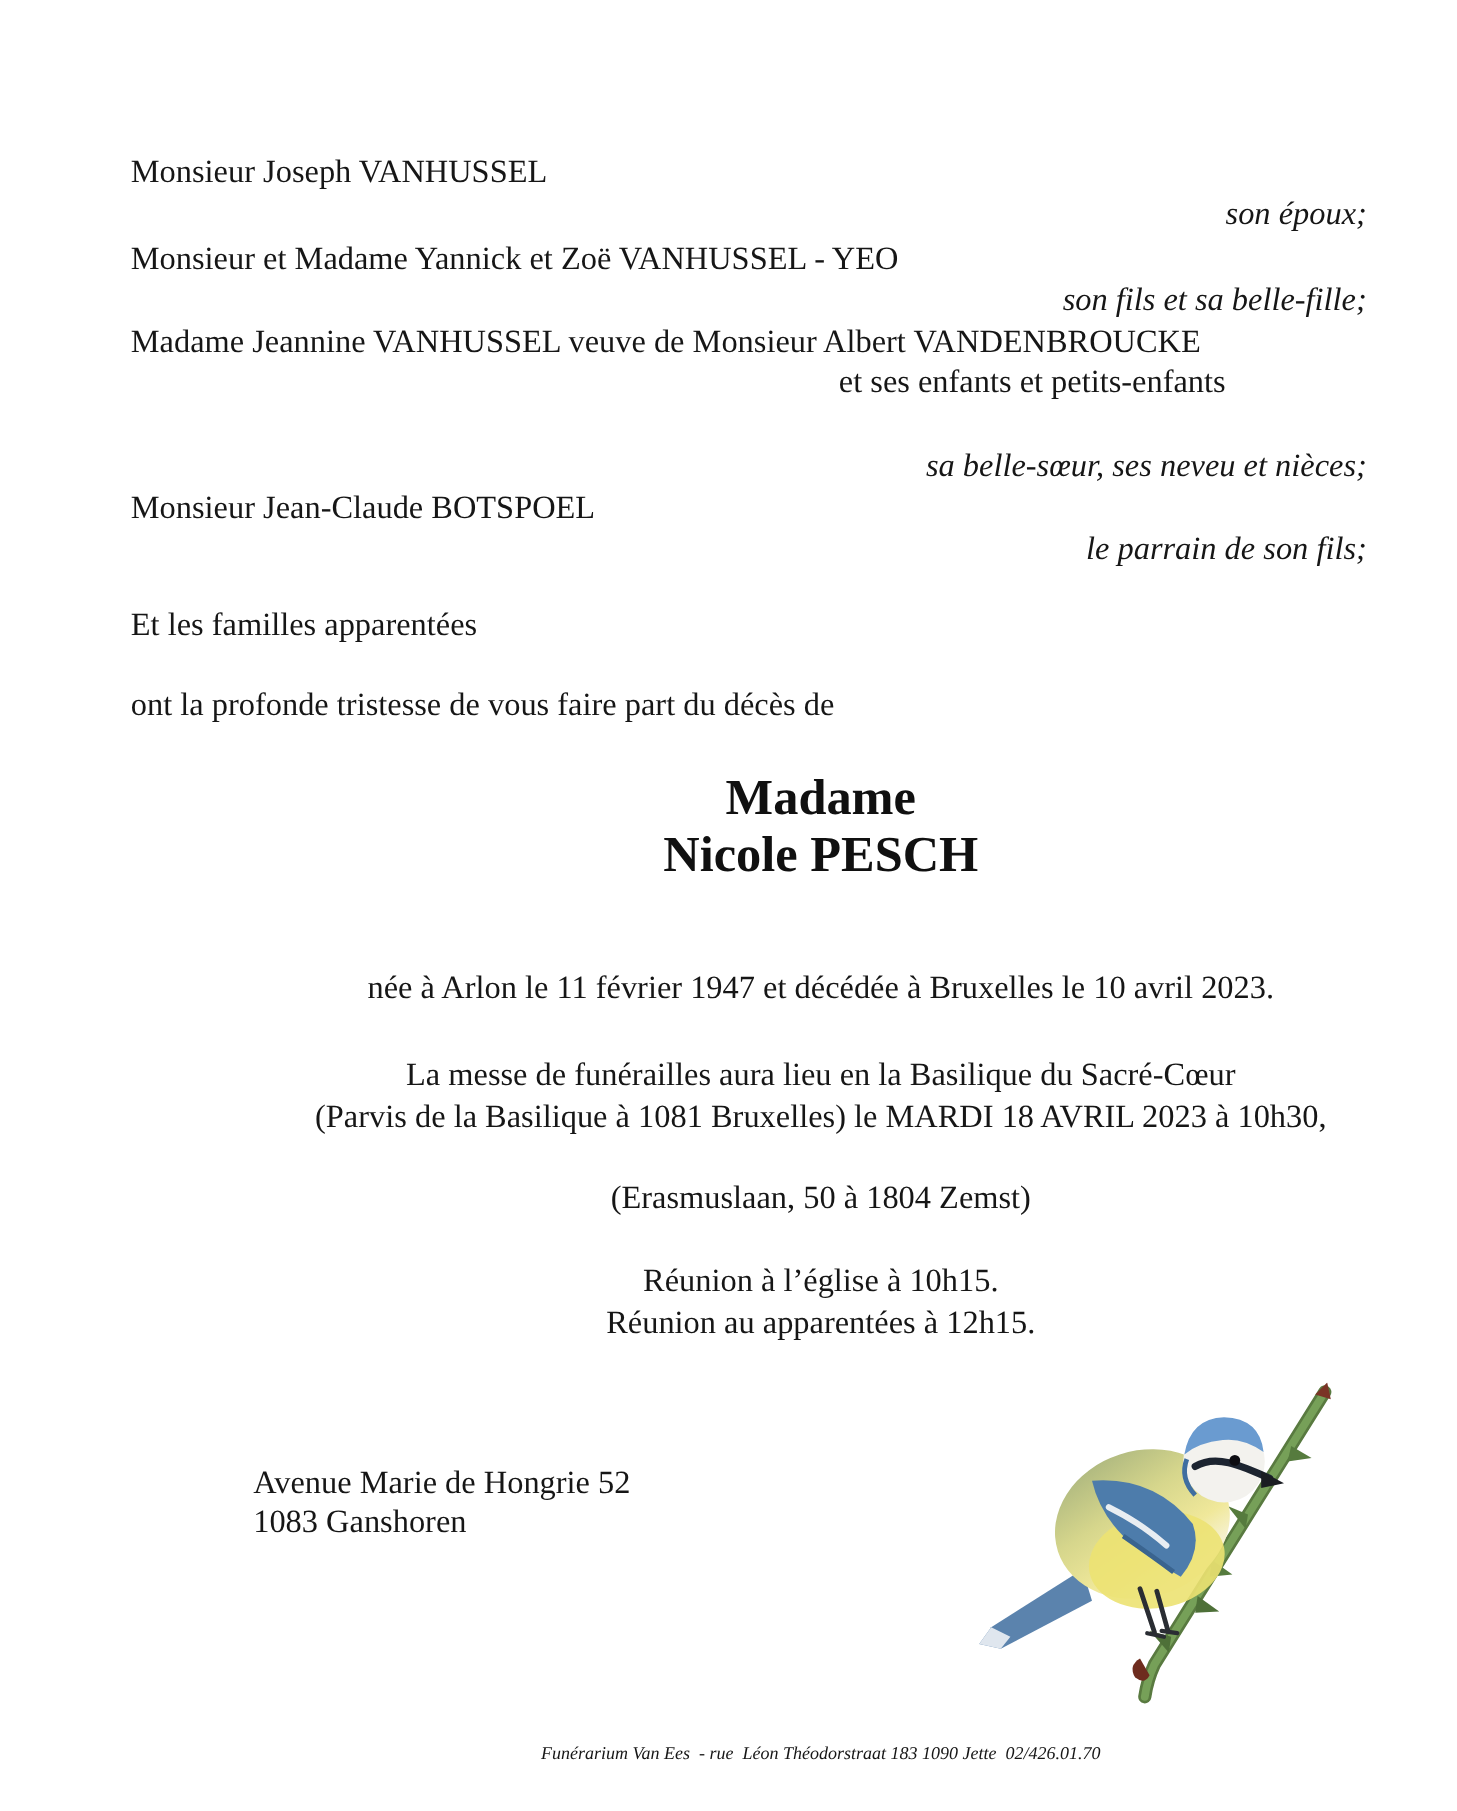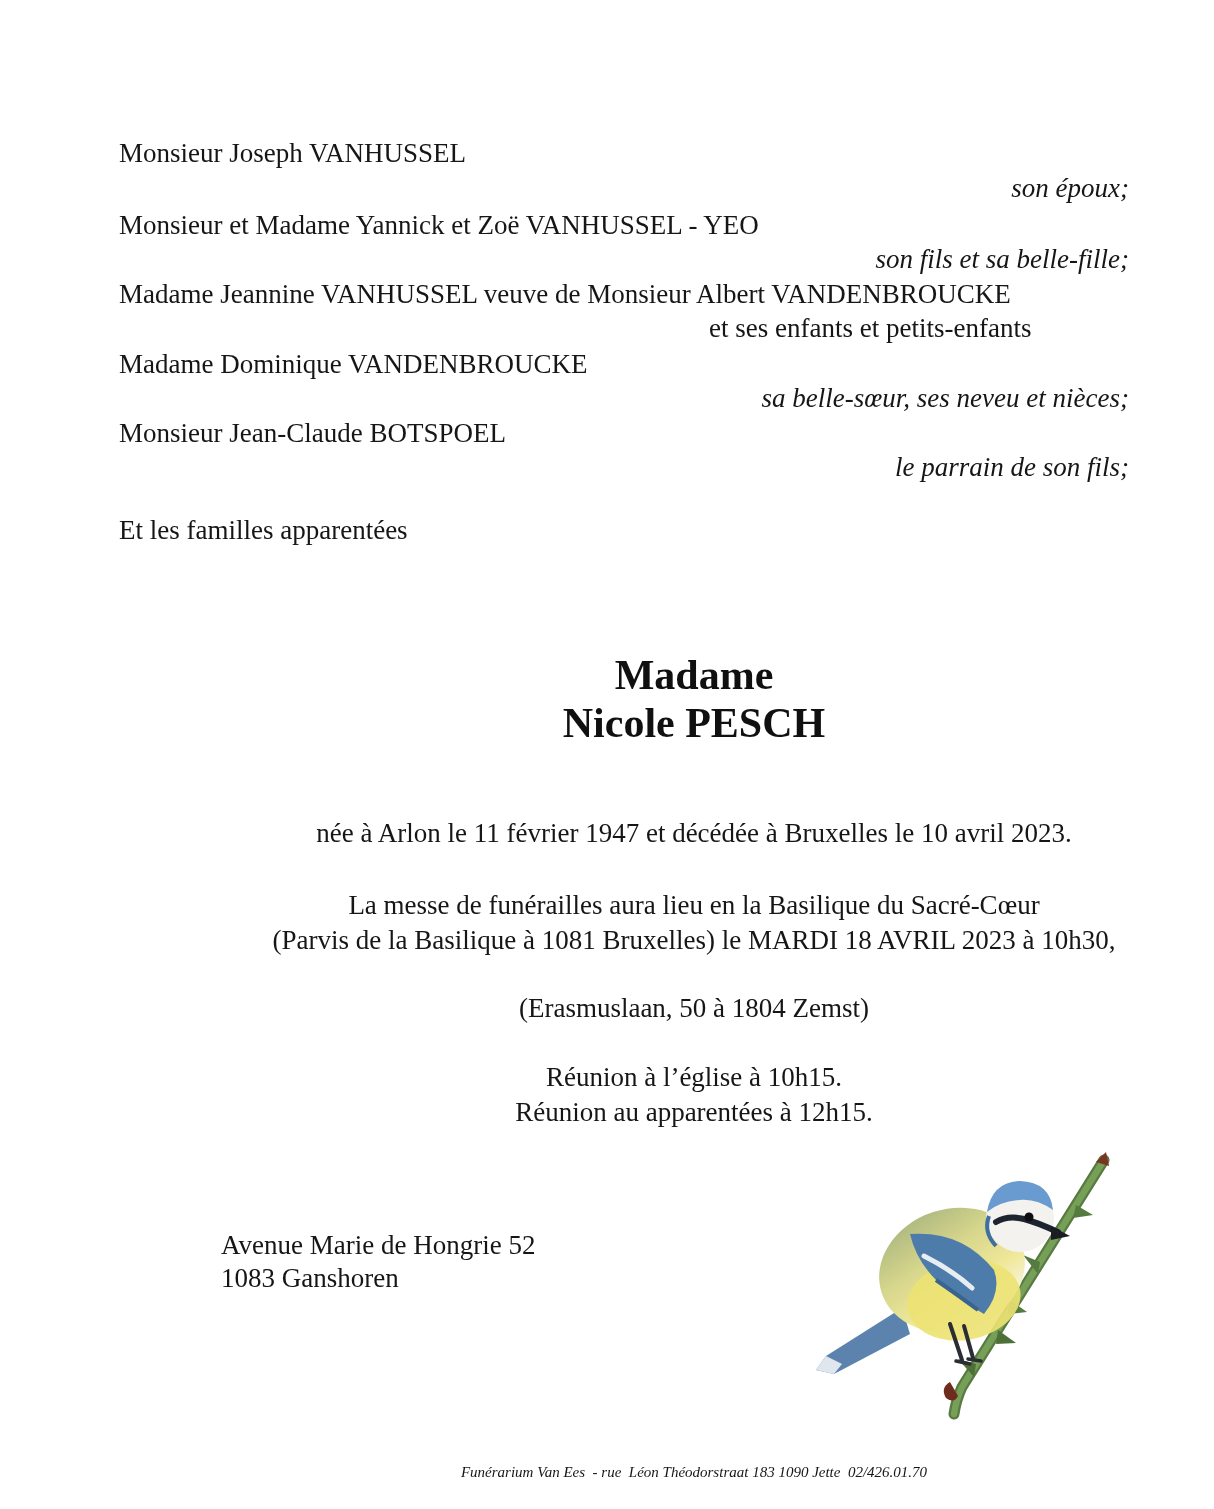--- a/index.html
+++ b/index.html
@@ -6,21 +6,21 @@
   .page{
     position:relative;
     width:1214px;height:1509px;
     background:#ffffff;
     font-family:"Liberation Serif","DejaVu Serif",serif;
     color:#161616;
     overflow:hidden;
   }
   .line{
     position:absolute;
-    margin:16px;
+    margin:6px;
     font-size:27px;
     line-height:1.2;
     white-space:nowrap;
   }
   .name{left:103px;}
   .attribution{right:69px;font-style:italic;}
   .sub{left:693px;}
   .centered{left:142px;width:1072px;text-align:center;white-space:nowrap;}
   .title{font-weight:bold;font-size:42px;color:#101010;}
   .address{left:205px;}
@@ -38,27 +38,27 @@
 
   <p class="line name" style="top:121px">Monsieur Joseph VANHUSSEL</p>
   <p class="line attribution" style="top:156px">son époux;</p>
 
   <p class="line name" style="top:193px">Monsieur et Madame Yannick et Zoë VANHUSSEL - YEO</p>
   <p class="line attribution" style="top:227px">son fils et sa belle-fille;</p>
 
   <p class="line sub" style="top:296px">et ses enfants et petits-enfants</p>
   <p class="line name" style="top:262px">Madame Jeannine VANHUSSEL veuve de Monsieur Albert VANDENBROUCKE</p>
 
-  <p class="line name" style="top:332px">Madame Dominique VANDENBROUCKE</p>
   <p class="line attribution" style="top:366px">sa belle-sœur, ses neveu et nièces;</p>
 
   <p class="line name" style="top:401px">Monsieur Jean-Claude BOTSPOEL</p>
   <p class="line attribution" style="top:435px">le parrain de son fils;</p>
 
   <p class="line name" style="top:498px">Et les familles apparentées</p>
+  <p class="line name" style="top:565px">ont la profonde tristesse de vous faire part du décès de</p>
 
   <p class="line centered title" style="top:634px">Madame</p>
   <p class="line centered title" style="top:682px">Nicole PESCH</p>
 
   <p class="line centered" style="top:801px">née à Arlon le 11 février 1947 et décédée à Bruxelles le 10 avril 2023.</p>
 
   <p class="line centered" style="top:873px">La messe de funérailles aura lieu en la Basilique du Sacré-Cœur</p>
   <p class="line centered" style="top:908px">(Parvis de la Basilique à 1081 Bruxelles) le MARDI 18 AVRIL 2023 à 10h30,</p>
   <p class="line centered" style="top:976px">(Erasmuslaan, 50 à 1804 Zemst)</p>
 

